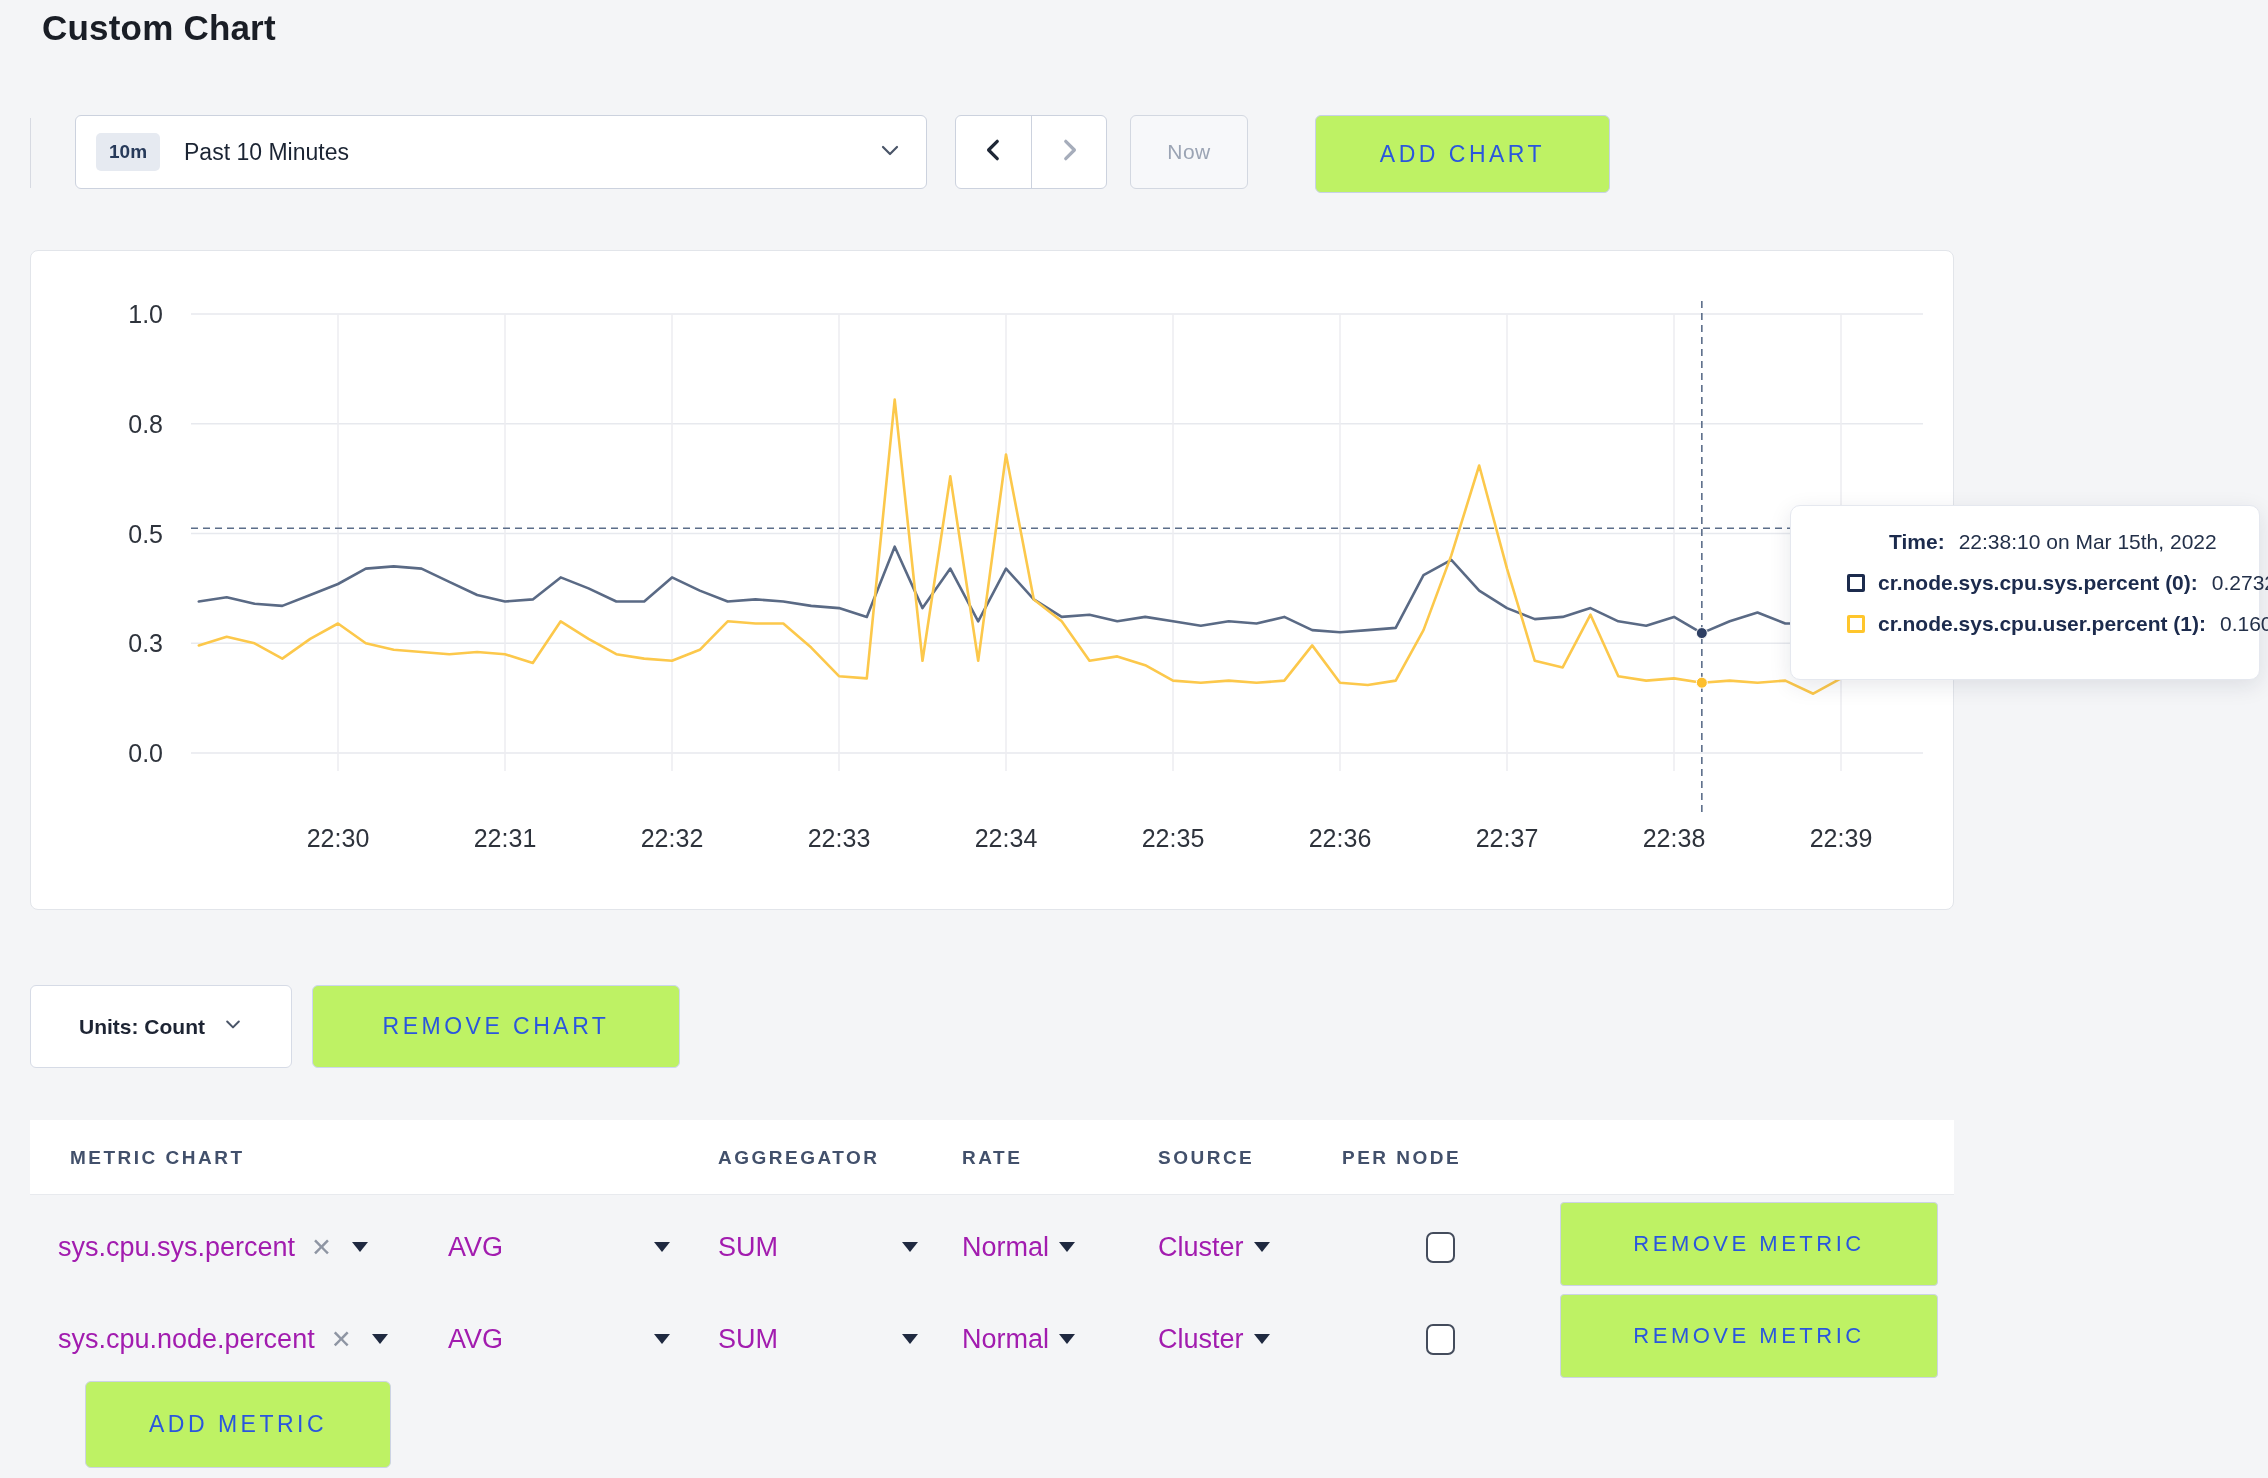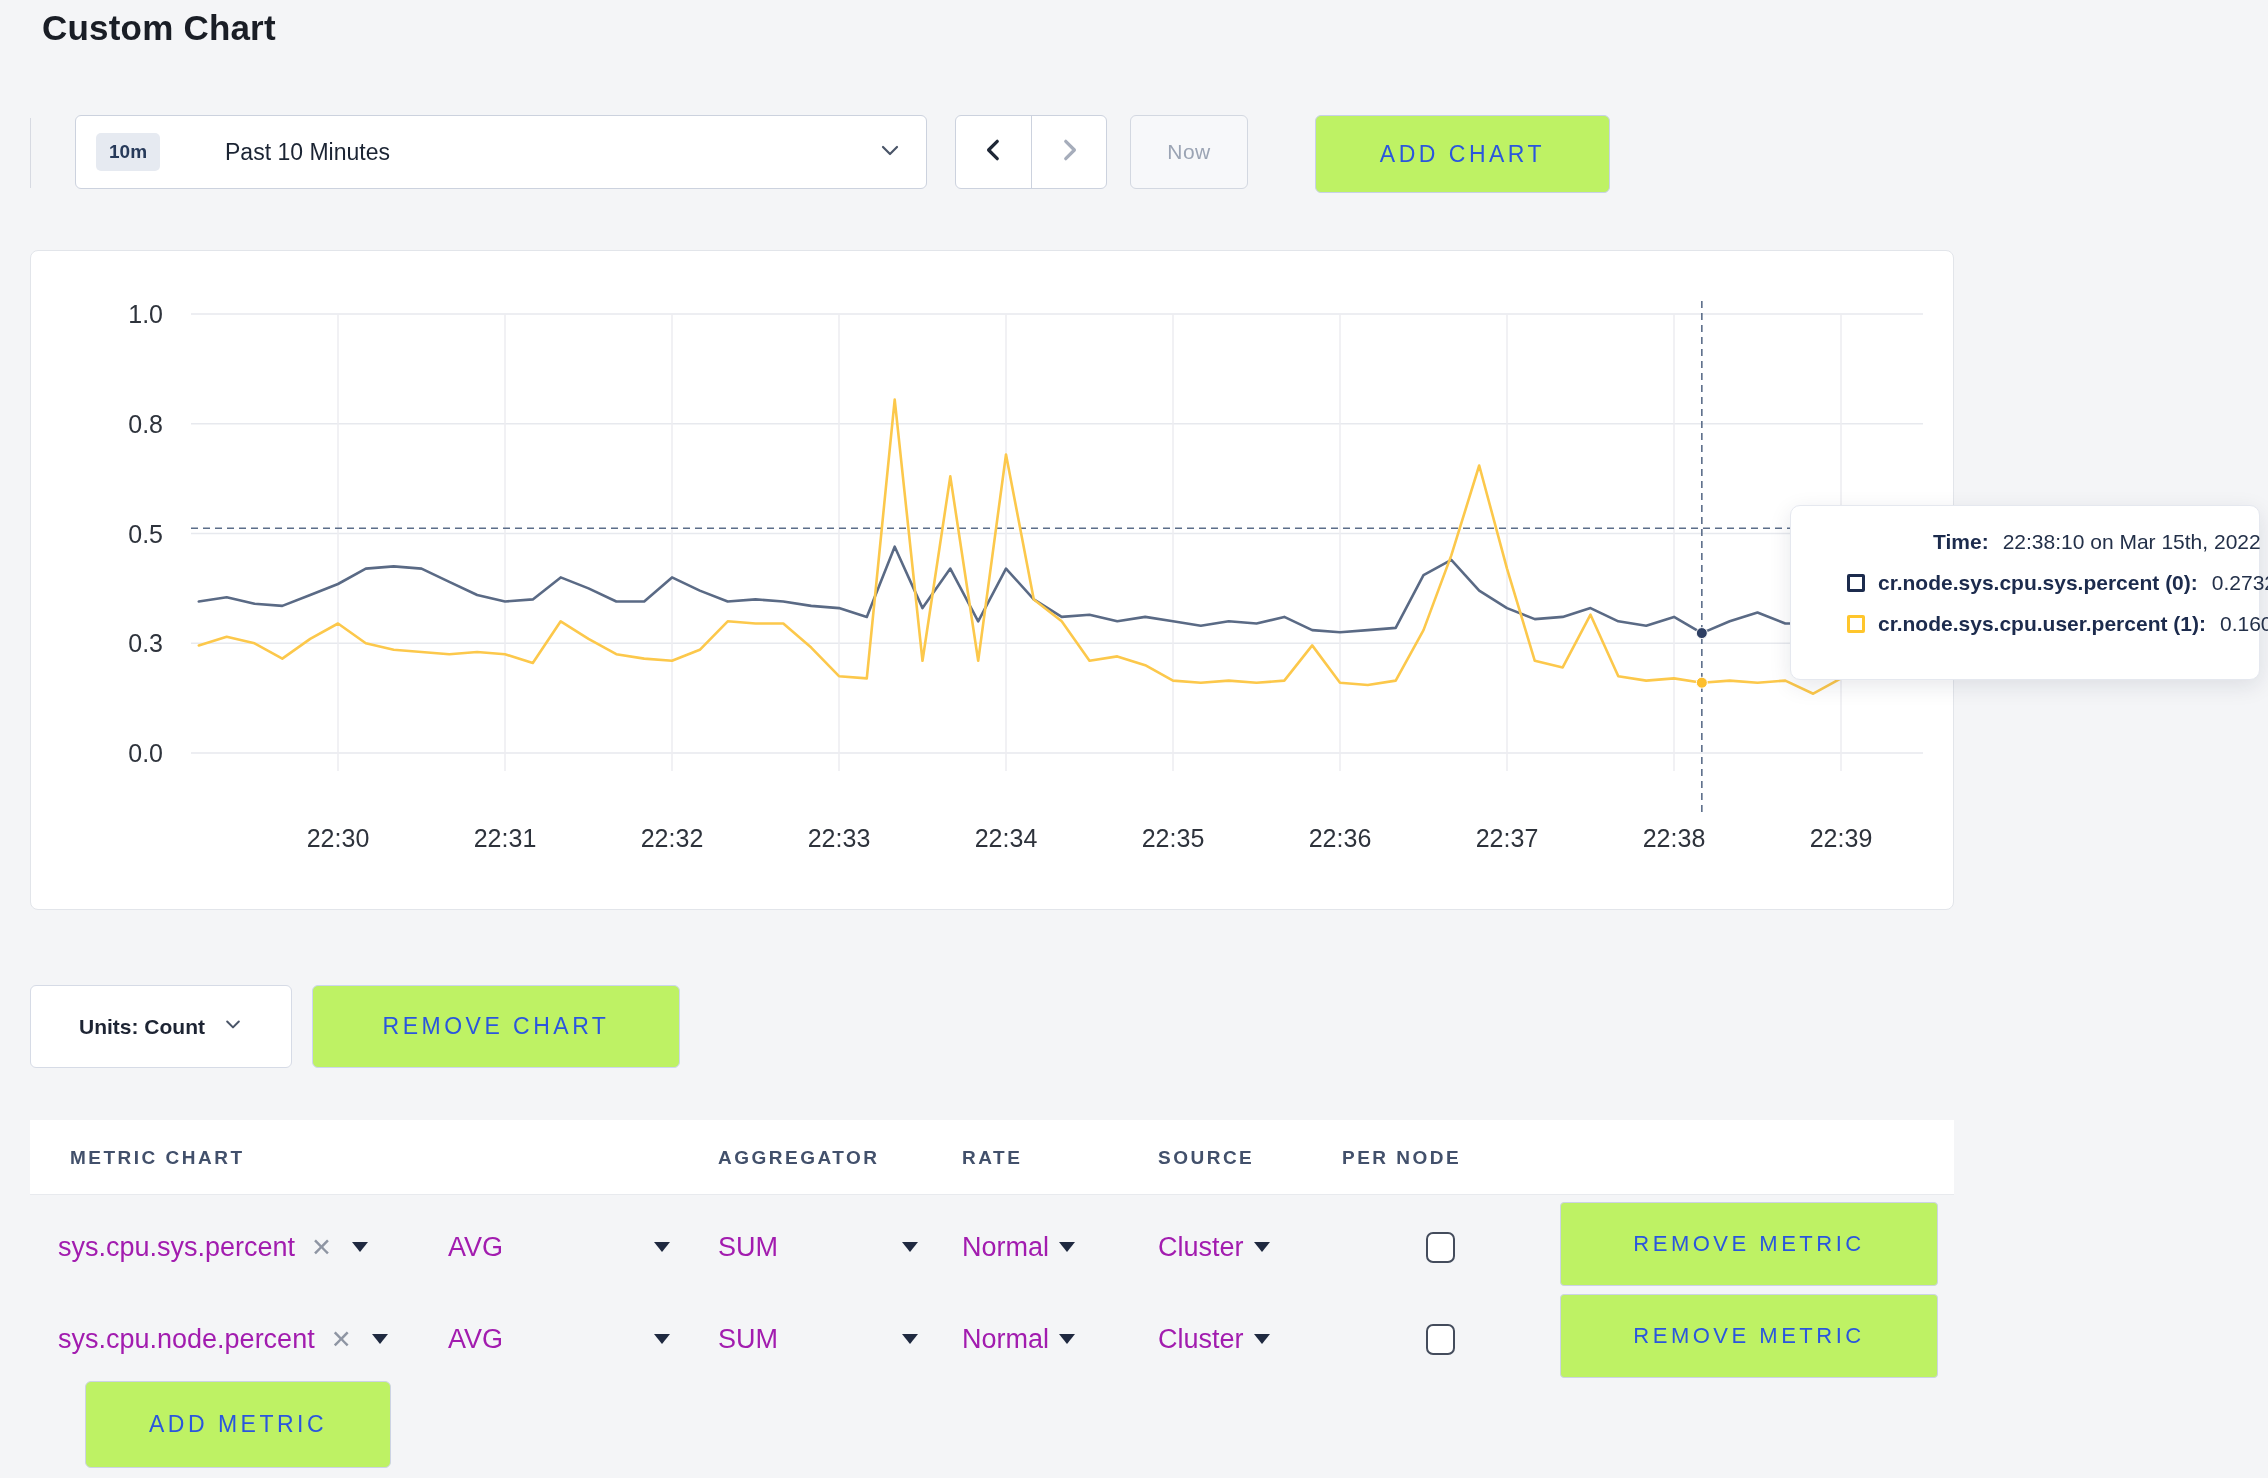--- a/index.html
+++ b/index.html
@@ -12,21 +12,21 @@
     color:#1d2532;
   }
   .abs { position:absolute; }
 
   
   #page-title { left:42px; top:8px; font-size:35px; font-weight:600; color:#1a1e26; letter-spacing:.2px; }
 
   #toolbar-divider { left:30px; top:118px; width:1px; height:70px; background:#d7dae2; }
 
   .ctl { border:1px solid #ccd2de; border-radius:6px; background:#ffffff; display:flex; align-items:center; }
-  #time-select { left:75px; top:115px; width:852px; height:74px; padding:0 24px 0 20px; cursor:pointer;gap:41px; }
+  #time-select { left:75px; top:115px; width:852px; height:74px; padding:0 24px 0 20px; cursor:pointer; }
   #time-badge { background:#e6eaf1; color:#273a5a; font-size:19px; font-weight:bold; padding:8px 13px; border-radius:5px; }
   #time-label { font-size:23px; color:#1b2433; margin-left:24px; }
   #time-select .spacer { flex:1; }
 
   #pager { left:955px; top:115px; width:152px; height:74px; padding:0; overflow:hidden; }
   .pager-cell { width:50%; height:100%; display:flex; align-items:center; justify-content:center; cursor:pointer; }
   .pager-cell + .pager-cell { border-left:1px solid #ccd2de; }
 
   #now-button { left:1130px; top:115px; width:118px; height:74px; justify-content:center;
     background:#f7f8fa; border-color:#d3d8e1; font-size:21px; color:#9ba4b4; letter-spacing:.5px; cursor:default; }
@@ -39,21 +39,21 @@
   
   #chart-card { left:30px; top:250px; width:1924px; height:660px; background:#ffffff;
     border:1px solid #e2e5ea; border-radius:8px; }
   #chart-svg { position:absolute; left:0; top:0; }
 
   
   #chart-tooltip { left:1790px; top:505px; width:470px; height:175px; background:#ffffff;
     border:1px solid #e5e8ef; border-radius:10px; box-shadow:0 6px 22px rgba(20,30,60,.10);
     padding:24px 0 0 56px; z-index:5; font-size:21px; color:#1c2b4d; }
   .tt-row { display:flex; align-items:center; margin-bottom:17px; white-space:nowrap; }
-  .tt-time { margin-left:86px; }
+  .tt-time { margin-left:42px; }
   .tt-swatch { width:18px; height:18px; background:#fff; border:3px solid; border-radius:2px; margin-right:13px; flex:0 0 auto; }
   .tt-label { font-weight:bold; margin-right:14px; }
   .tt-value { color:#233049; }
 
   
   #units-button { left:30px; top:985px; width:262px; height:83px; justify-content:center; gap:18px;
     border-color:#d6dbe6; font-size:21px; font-weight:bold; color:#1d2433; cursor:pointer; }
   #remove-chart-button { left:312px; top:985px; width:368px; height:83px; font-size:23px; border-color:#ccd6ee; }
 
   

